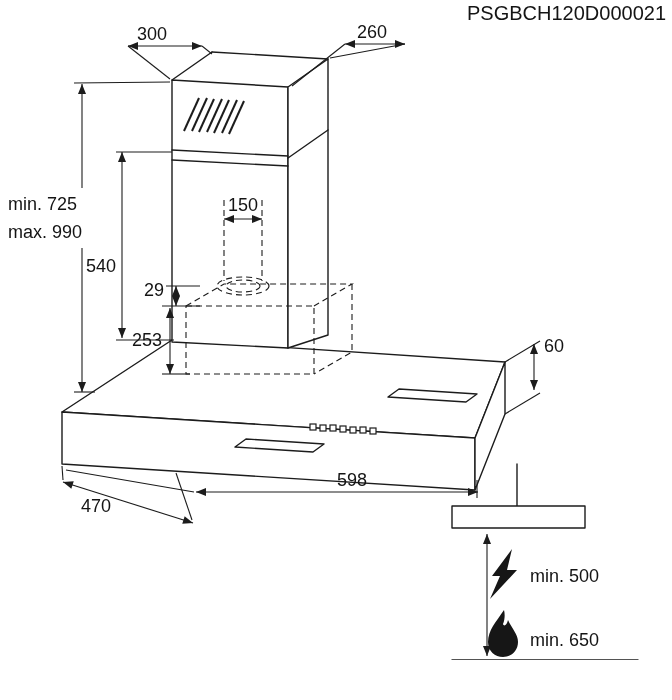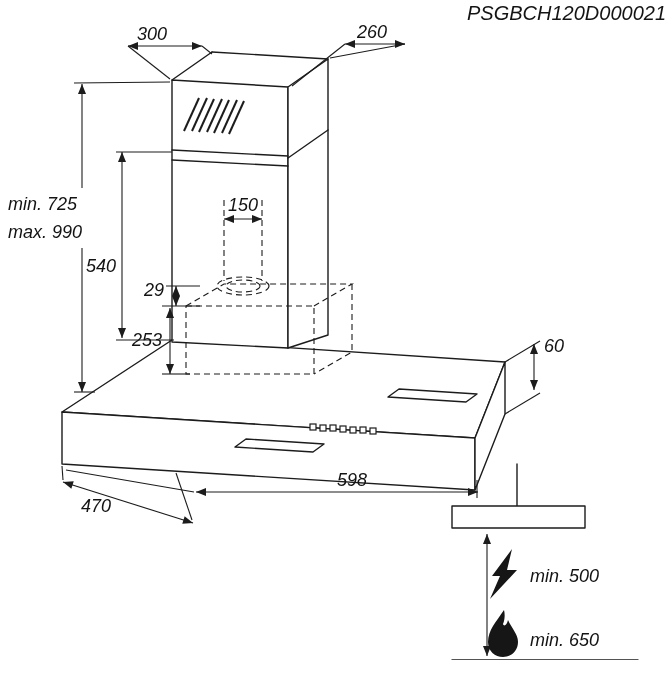--- a/index.html
+++ b/index.html
@@ -1,16 +1,16 @@
 <!DOCTYPE html>
 <html><head>
 <meta charset="utf-8">
 <style>
   html, body { margin:0; padding:0; background:#ffffff; }
-  .stage { position:relative; width:672px; height:660px; background:#ffffff; overflow:hidden;font-style:italic; }
+  .stage { position:relative; width:672px; height:660px; background:#ffffff; overflow:hidden; }
   svg text { font-family:"Liberation Sans", sans-serif; fill:#141414; }
   .lbl  { font-size:18px; }
   .code { font-size:20px; }
   .ln   { stroke:#1c1c1c; stroke-width:1.4; fill:none; stroke-linejoin:round; stroke-linecap:round; }
   .fw   { fill:#ffffff; stroke:#1c1c1c; stroke-width:1.4; stroke-linejoin:round; }
   .dim  { stroke:#1c1c1c; stroke-width:1.1; fill:none; }
   .dash { stroke:#1c1c1c; stroke-width:1.1; fill:none; stroke-dasharray:6 4; }
   .blk  { fill:#161616; stroke:none; }
 </style>
 </head>

